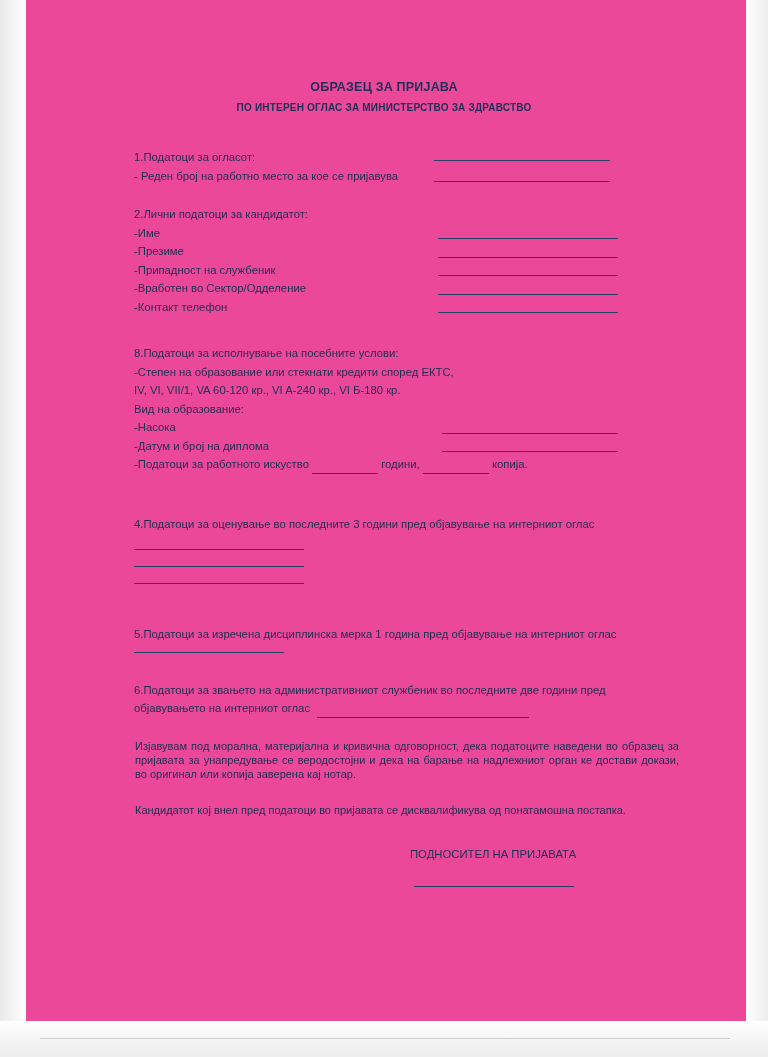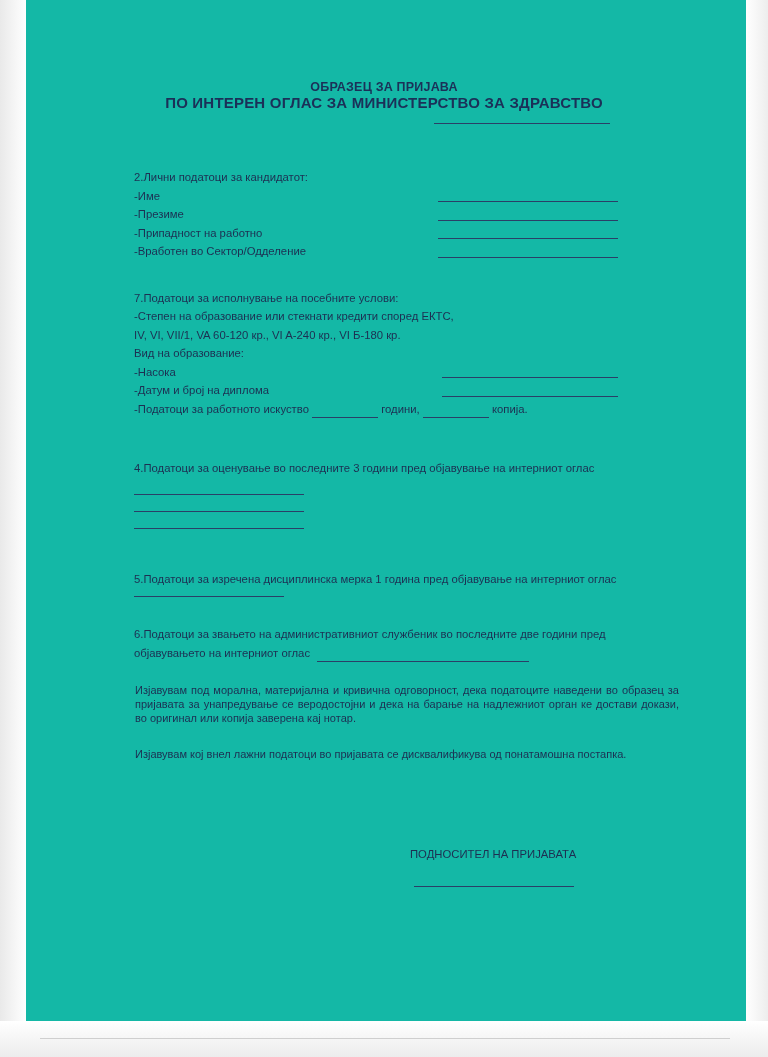--- a/index.html
+++ b/index.html
@@ -13,21 +13,21 @@
     font-family: "Liberation Sans", sans-serif;
     color: #1d2f52;
     position: relative;
     overflow: hidden;
   }
   .page {
     position: absolute;
     left: 0; top: 0;
     width: 768px;
     height: 1057px;
-    background: #14b8a6;
+    background: #ec4899;
   }
   
   .scan-edge-left {
     position: absolute;
     left: 0; top: 0;
     width: 26px; height: 1057px;
     background: linear-gradient(to right, #e9e9e9, #ffffff);
   }
   .scan-edge-right {
     position: absolute;
@@ -64,24 +64,25 @@
     width: 768px;
     text-align: center;
   }
   .title-line1 {
     font-size: 12.5px;
     font-weight: bold;
     letter-spacing: 0.2px;
     color: #1b3058;
   }
   .title-line2 {
-    font-size: 15px;
+    font-size: 10px;
     font-weight: bold;
     letter-spacing: 0.2px;
     color: #1b3058;
+    margin-top: 8px;
   }
 
   .body-area {
     position: absolute;
     left: 134px;
     top: 148px;
     width: 546px;
     font-size: 11.3px;
     line-height: 18.5px;
   }
@@ -148,50 +149,61 @@
 
   <div class="content">
 
     <div class="title-block">
       <div class="title-line1">ОБРАЗЕЦ ЗА ПРИЈАВА</div>
       <div class="title-line2">ПО ИНТЕРЕН ОГЛАС ЗА МИНИСТЕРСТВО ЗА ЗДРАВСТВО</div>
     </div>
 
     <div class="body-area">
 
+      <div class="row">
+        <span class="lbl">1.Податоци за огласот:</span>
+      </div>
+      <div class="row">
+        <span class="lbl">-  Реден број на работно место за кое се пријавува</span>
+        <span class="uline" style="left:300px; width:176px;"></span>
+      </div>
       <div style="position:relative; height:0;">
         <span class="uline" style="left:300px; width:176px; bottom:24px;"></span>
       </div>
 
       <div class="gap-m"></div>
 
       <div class="row">
         <span class="lbl">2.Лични податоци за кандидатот:</span>
       </div>
       <div class="row">
         <span class="lbl">-Име</span>
         <span class="uline" style="left:304px; width:180px;"></span>
       </div>
       <div class="row">
         <span class="lbl">-Презиме</span>
         <span class="uline" style="left:304px; width:180px;"></span>
       </div>
       <div class="row">
-        <span class="lbl">-Припадност на работно</span>
+        <span class="lbl">-Припадност на службеник</span>
         <span class="uline" style="left:304px; width:180px;"></span>
       </div>
       <div class="row">
         <span class="lbl">-Вработен во Сектор/Одделение</span>
         <span class="uline" style="left:304px; width:180px;"></span>
       </div>
-
-      <div class="gap-l"></div>
-
-      <div class="row">
-        <span class="lbl">7.Податоци за исполнување на посебните услови:</span>
+      <div class="row">
+        <span class="lbl">-Контакт телефон</span>
+        <span class="uline" style="left:304px; width:180px;"></span>
+      </div>
+
+      <div class="gap-l"></div>
+
+      <div class="row">
+        <span class="lbl">8.Податоци за исполнување на посебните услови:</span>
       </div>
       <div class="row">
         <span class="lbl">-Степен на образование или стекнати кредити според ЕКТС,</span>
       </div>
       <div class="row">
         <span class="lbl">IV,  VI,   VII/1,  VA 60-120 кр.,   VI A-240 кр., VI Б-180 кр.</span>
       </div>
       <div class="row">
         <span class="lbl">Вид на образование:</span>
       </div>
@@ -238,21 +250,21 @@
         <span class="lbl">објавувањето на интерниот оглас</span>
         <span class="inline-u" style="width:212px; height:14px; margin-left:4px;"></span>
       </div>
 
       <div class="gap-m"></div>
 
       <p class="para">Изјавувам под морална, материјална и кривична одговорност, дека податоците наведени во образец за пријавата за унапредување се веродостојни и дека на барање на надлежниот орган ке достави докази, во оригинал или копија заверена кај нотар.</p>
 
       <div class="gap-m"></div>
 
-      <p class="para">Изјавувам кој внел лажни податоци во пријавата се дисквалификува  од  понатамошна постапка.</p>
+      <p class="para">Кандидатот кој внел пред податоци во пријавата се дисквалификува  од  понатамошна постапка.</p>
 
     </div>
 
     <div class="signature-block">
       <div>ПОДНОСИТЕЛ НА ПРИЈАВАТА</div>
       <div class="sig-line"></div>
     </div>
 
   </div>
 </div>

